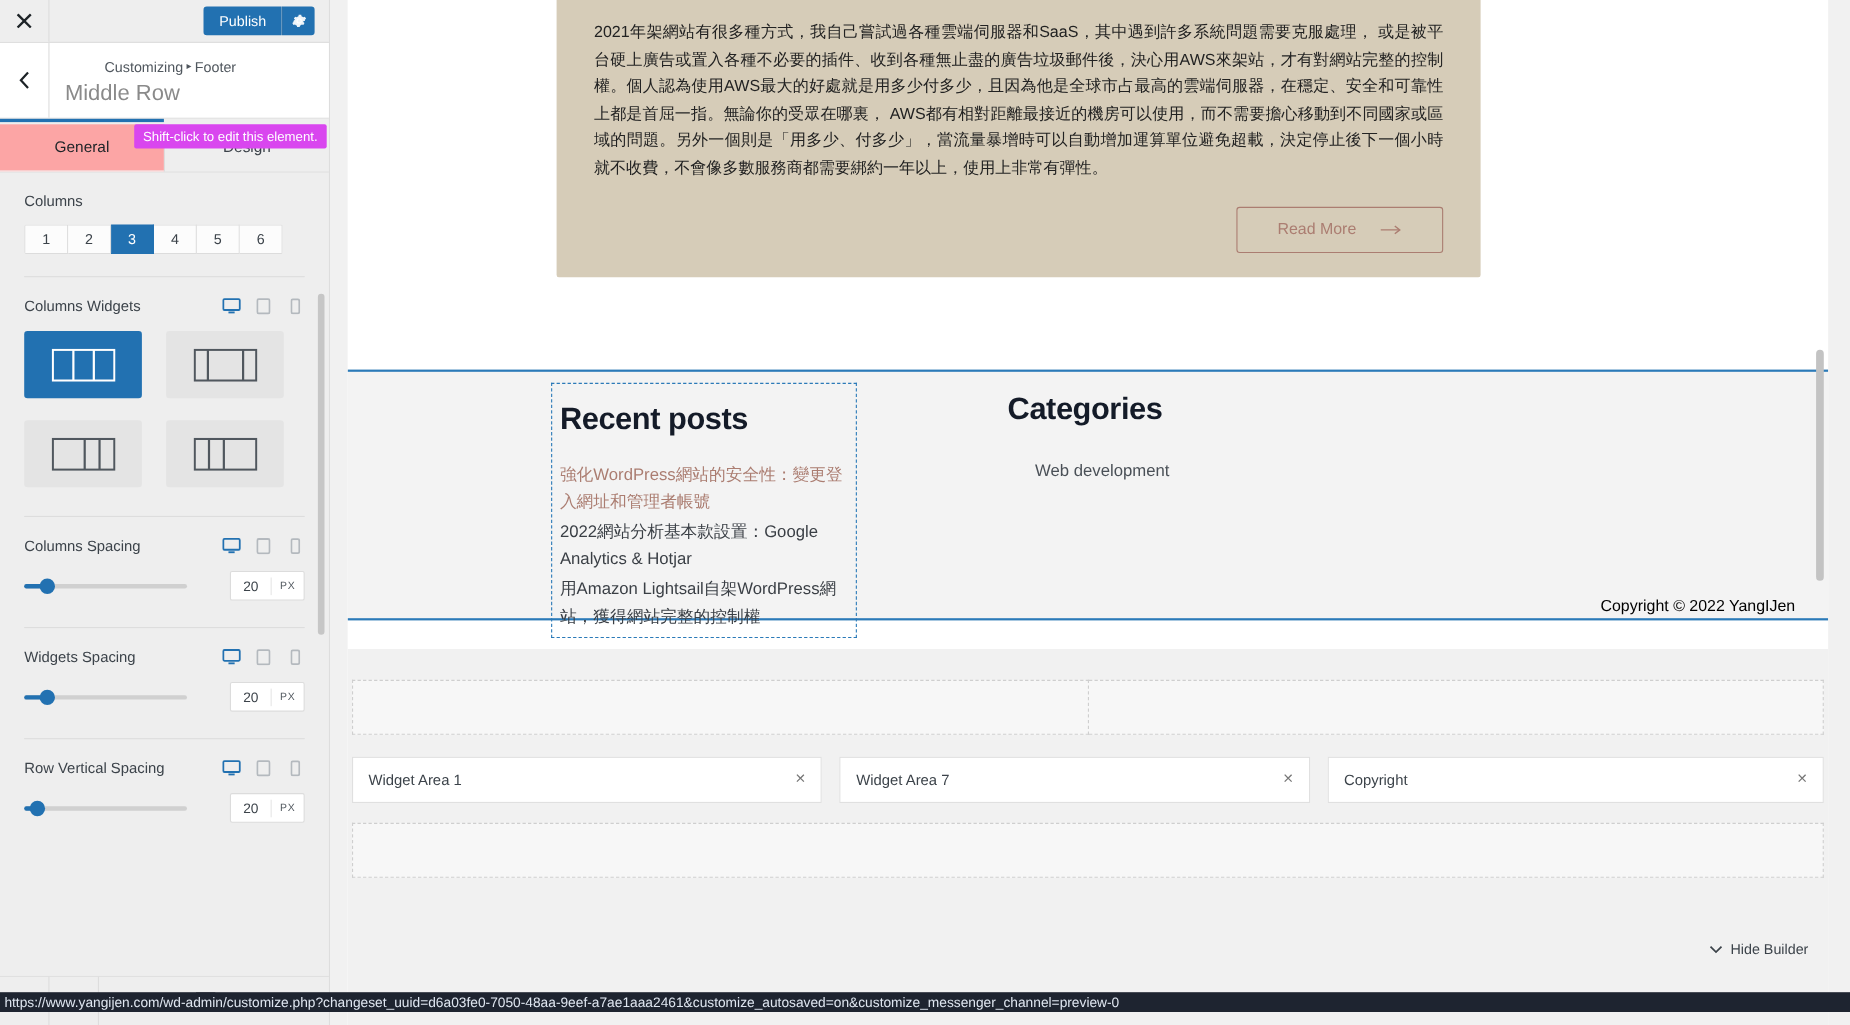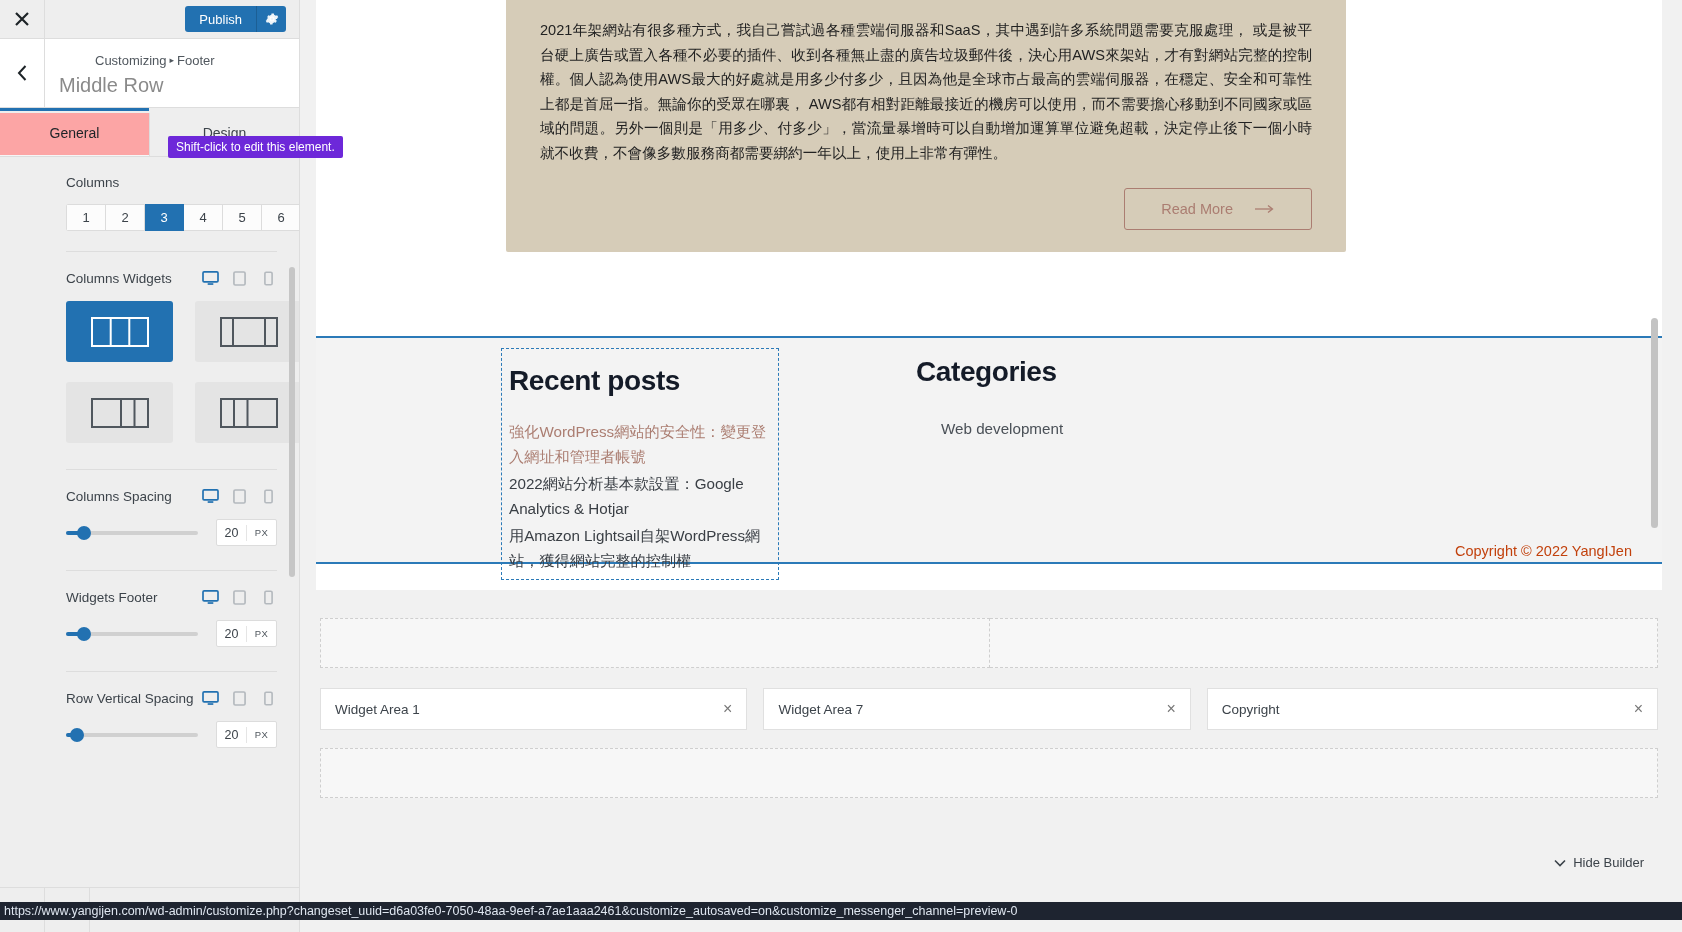--- a/index.html
+++ b/index.html
@@ -55,24 +55,24 @@
     width: 45px; border-right: 1px solid #ddd;
     display: flex; align-items: center; justify-content: center; cursor: pointer;
   }
   .sb-back svg { width: 11px; height: 16px; }
   .sb-titles { padding: 12px 0 0 14px; }
   .breadcrumb { font-size: 13px; color: #50575e; line-height: 18px; margin-left: 36px; }
   .breadcrumb .sep { font-size: 9px; padding: 0 3px; vertical-align: 2px; }
   .panel-title { font-size: 20px; color: #8a8a8a; font-weight: 400; line-height: 28px; margin-top: 1px; }
 
   .tooltip {
-    position: absolute; left: 122px; top: 136px;
-    background: #6d28d9; color: #fff; font-size: 12px;
+    position: absolute; left: 122px; top: 113px;
+    background: #d946ef; color: #fff; font-size: 12px;
     padding: 4px 8px; border-radius: 2px; white-space: nowrap;
-    z-index: 40; line-height: 14px; margin-left: 46px;
+    z-index: 40; line-height: 14px;
   }
 
   .tabs {
     display: flex; background: #eee;
     border-bottom: 1px solid #ddd; position: relative;
     padding-top: 5px;
   }
   .tab {
     flex: 1; text-align: center; font-size: 14px; color: #3c434a;
     padding: 12px 0 14px; cursor: pointer; position: relative;
@@ -80,21 +80,21 @@
   .tab.active { background: #fca5a5; color: #1d2327; border-bottom: 1px solid #f6f6f6; }
   .tab.active::before {
     content: ""; position: absolute; top: -5px; left: 0; right: 0;
     height: 3px; background: #2271b1;
   }
   .tab:not(.active)::before {
     content:""; position:absolute; top:-5px; left:0; right:0; height:3px; background:transparent;
   }
   .tab + .tab { border-left: 1px solid #ddd; }
 
-  .sb-body { flex: 1; overflow: hidden; background: #eeeeee; padding: 0; position: relative; margin-left: 44px; }
+  .sb-body { flex: 1; overflow: hidden; background: #eeeeee; padding: 0; position: relative; }
   .ctrl { padding: 18px 22px 0 22px; }
   .ctrl-hr { height: 1px; background: #ddd; margin: 20px 22px 0; }
   .ctrl-label-row { display: flex; align-items: center; justify-content: space-between; }
   .ctrl-label { font-size: 13.5px; color: #3c434a; }
 
   .devices { display: flex; gap: 12px; align-items: center; }
   .dev { width: 17px; height: 17px; display: flex; align-items: center; justify-content: center; cursor: pointer; }
 
   .btn-group { display: flex; margin-top: 14px; border-radius: 2px; overflow: hidden; width: 235px; }
   .bg-item {
@@ -177,21 +177,21 @@
     margin-bottom: 2px; cursor: pointer;
   }
   .rp-item.hovered { color: #ab7d71; }
 
   .widget-cat { position: absolute; left: 600px; top: 18px; width: 320px; }
   .cat-list { margin-top: 28px; padding-left: 25px; }
   .cat-item { font-size: 15.2px; color: #4a5057; line-height: 25px; cursor: pointer; }
 
   .copyright {
     position: absolute; right: 30px; top: 205px;
-    font-size: 14.5px; color: #c2410c;
+    font-size: 14.5px; color: #000000;
   }
 
   
   .builder { position: absolute; left: 0; right: 0; top: 590px; bottom: 0; background: #f1f1f1; }
   .builder-row-top {
     position: absolute; left: 4px; right: 4px; top: 28px; height: 50px;
     display: flex;
   }
   .br-cell {
     flex: 1; border: 1px dashed #cfcfcf; background: #f7f7f7;
@@ -382,21 +382,21 @@
             <div class="num-val">20</div>
             <div class="num-unit">PX</div>
           </div>
         </div>
       </div>
 
       <div class="ctrl-hr" style="margin-top:24px"></div>
 
       <div class="ctrl">
         <div class="ctrl-label-row">
-          <div class="ctrl-label">Widgets Footer</div>
+          <div class="ctrl-label">Widgets Spacing</div>
           <div class="devices">
             <div class="dev">
               <svg viewBox="0 0 18 16" width="17" height="15">
                   <rect x="1" y="1" width="16" height="10.5" rx="1.2" fill="none" stroke="#2271b1" stroke-width="1.8"></rect>
                   <rect x="6" y="13" width="6" height="1.8" fill="#2271b1"></rect>
                 </svg>
             </div>
             <div class="dev">
               <svg viewBox="0 0 14 16" width="13" height="15">
                   <rect x="1" y="1" width="12" height="14" rx="1.4" fill="none" stroke="#b4b9be" stroke-width="1.8"></rect>

